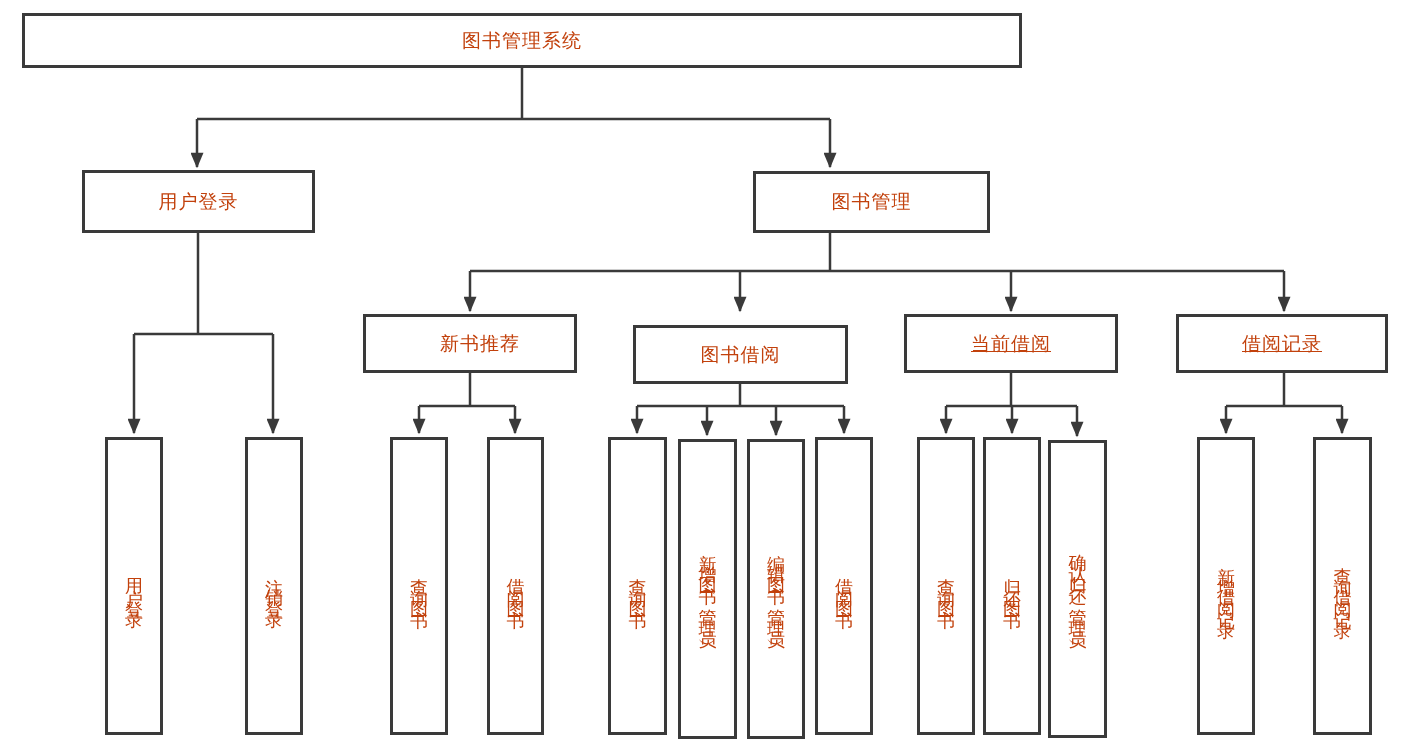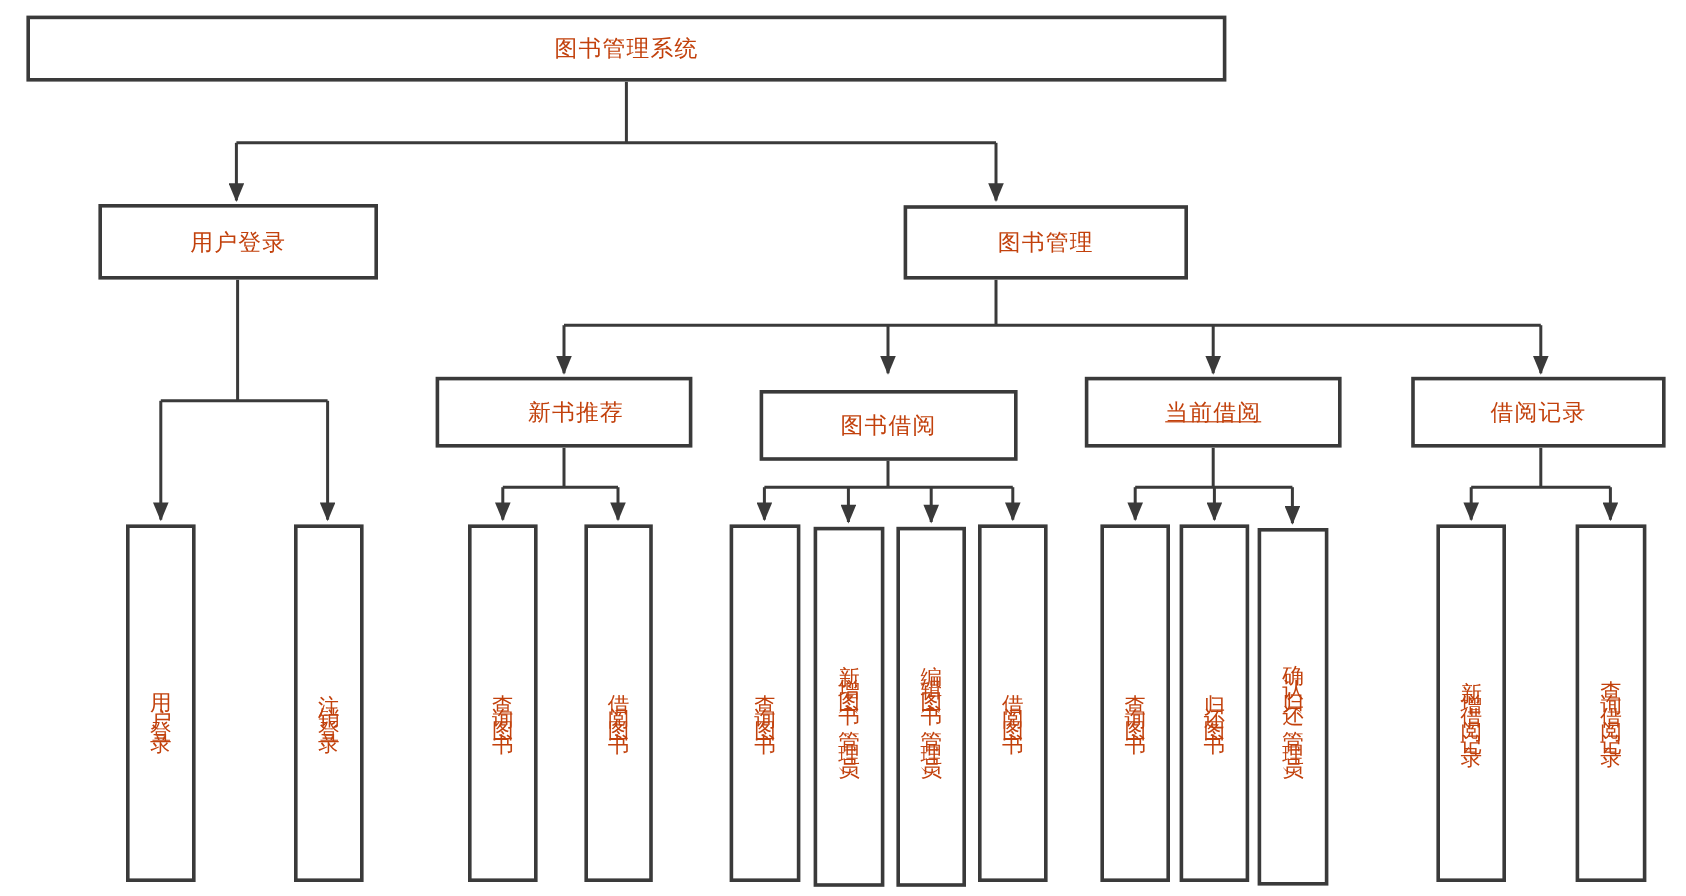--- a/index.html
+++ b/index.html
@@ -122,21 +122,21 @@
 
   <div class="box" style="left:363px; top:314px; width:214px; height:59px;padding-left:20px;">
     <span>新书推荐</span>
   </div>
   <div class="box" style="left:633px; top:314px; width:215px; height:59px;margin-top:11px;">
     <span>图书借阅</span>
   </div>
   <div class="box" style="left:904px; top:314px; width:214px; height:59px;text-decoration:underline;">
     <span>当前借阅</span>
   </div>
-  <div class="box" style="left:1176px; top:314px; width:212px; height:59px;">
+  <div class="box" style="left:1176px; top:314px; width:212px; height:59px;text-decoration:underline;">
     <span>借阅记录</span>
   </div>
 
   <div class="box leaf" style="left:105px; top:437px; width:58px; height:298px;">
     <span>用户登录</span>
   </div>
   <div class="box leaf" style="left:245px; top:437px; width:58px; height:298px;">
     <span>注销登录</span>
   </div>
 

